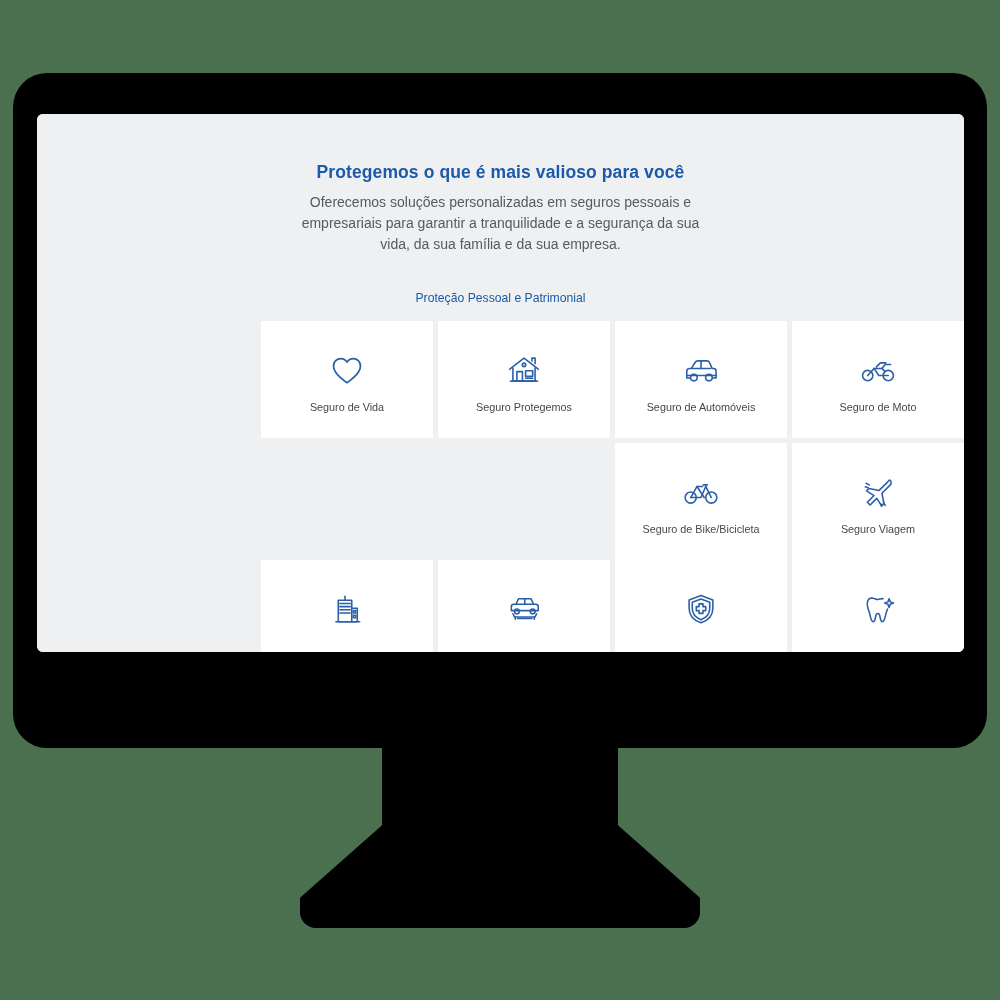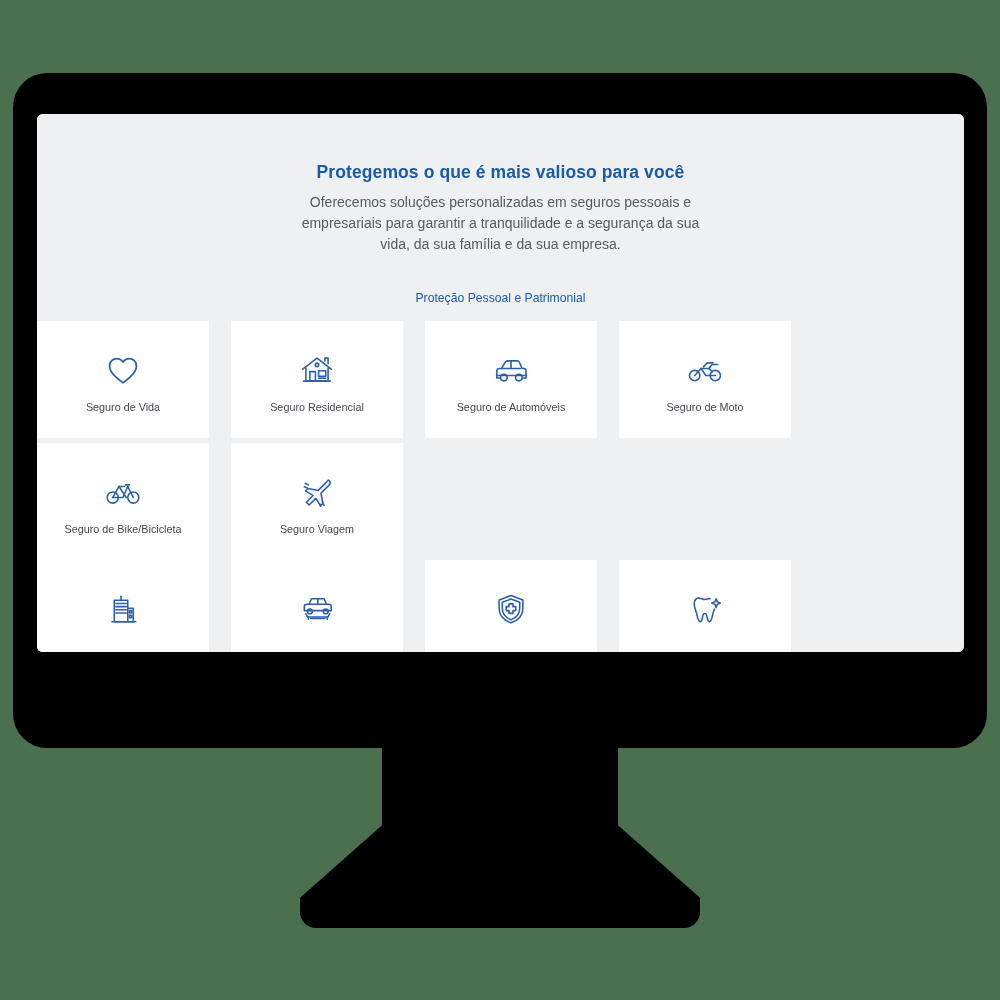--- a/index.html
+++ b/index.html
@@ -106,22 +106,22 @@
     text-align: center;
     color: #1b5aab;
     font-size: 12.2px;
     font-weight: normal;
     margin-top: 36px;
     margin-bottom: 16px;
   }
 
   .card-row {
     display: flex;
-    justify-content: flex-start;
-    gap: 22px;
+    justify-content: flex-end;
+    gap: 5px;
   }
 
   .card {
     width: 172px;
     height: 117px;
     background: #ffffff;
     display: flex;
     flex-direction: column;
     align-items: center;
     justify-content: flex-start;
@@ -189,21 +189,21 @@
                 <path d="M6 23L24 9L42 23"></path>
                 <path d="M10 21.5V38H38V21.5"></path>
                 <path d="M34 12.5V9H38V16"></path>
                 <rect x="15" y="26" width="7" height="12"></rect>
                 <rect x="26" y="25" width="9" height="7"></rect>
                 <path d="M26 34.5H35"></path>
                 <circle cx="24" cy="17.5" r="2.2"></circle>
                 <path d="M7 38H41"></path>
               </svg>
             </span>
-            <span class="card-label">Seguro Residencial</span>
+            <span class="card-label">Seguro Protegemos</span>
           </div>
 
           <div class="card">
             <span class="card-icon">
               <svg viewBox="0 0 48 48" fill="none" stroke="currentColor" stroke-width="2" stroke-linecap="round" stroke-linejoin="round">
                 <path d="M6 31V25.5C6 23.5 7.5 22 9.5 22H12L16.5 14.5C17.2 13.3 18.4 12.5 19.8 12.5H31.5C33 12.5 34.3 13.4 34.9 14.8L38 22H40C41.7 22 43 23.3 43 25V31"></path>
                 <path d="M6 31H43"></path>
                 <path d="M6 31V34H10"></path>
                 <path d="M43 31V34H39"></path>
                 <path d="M12 22H36"></path>

